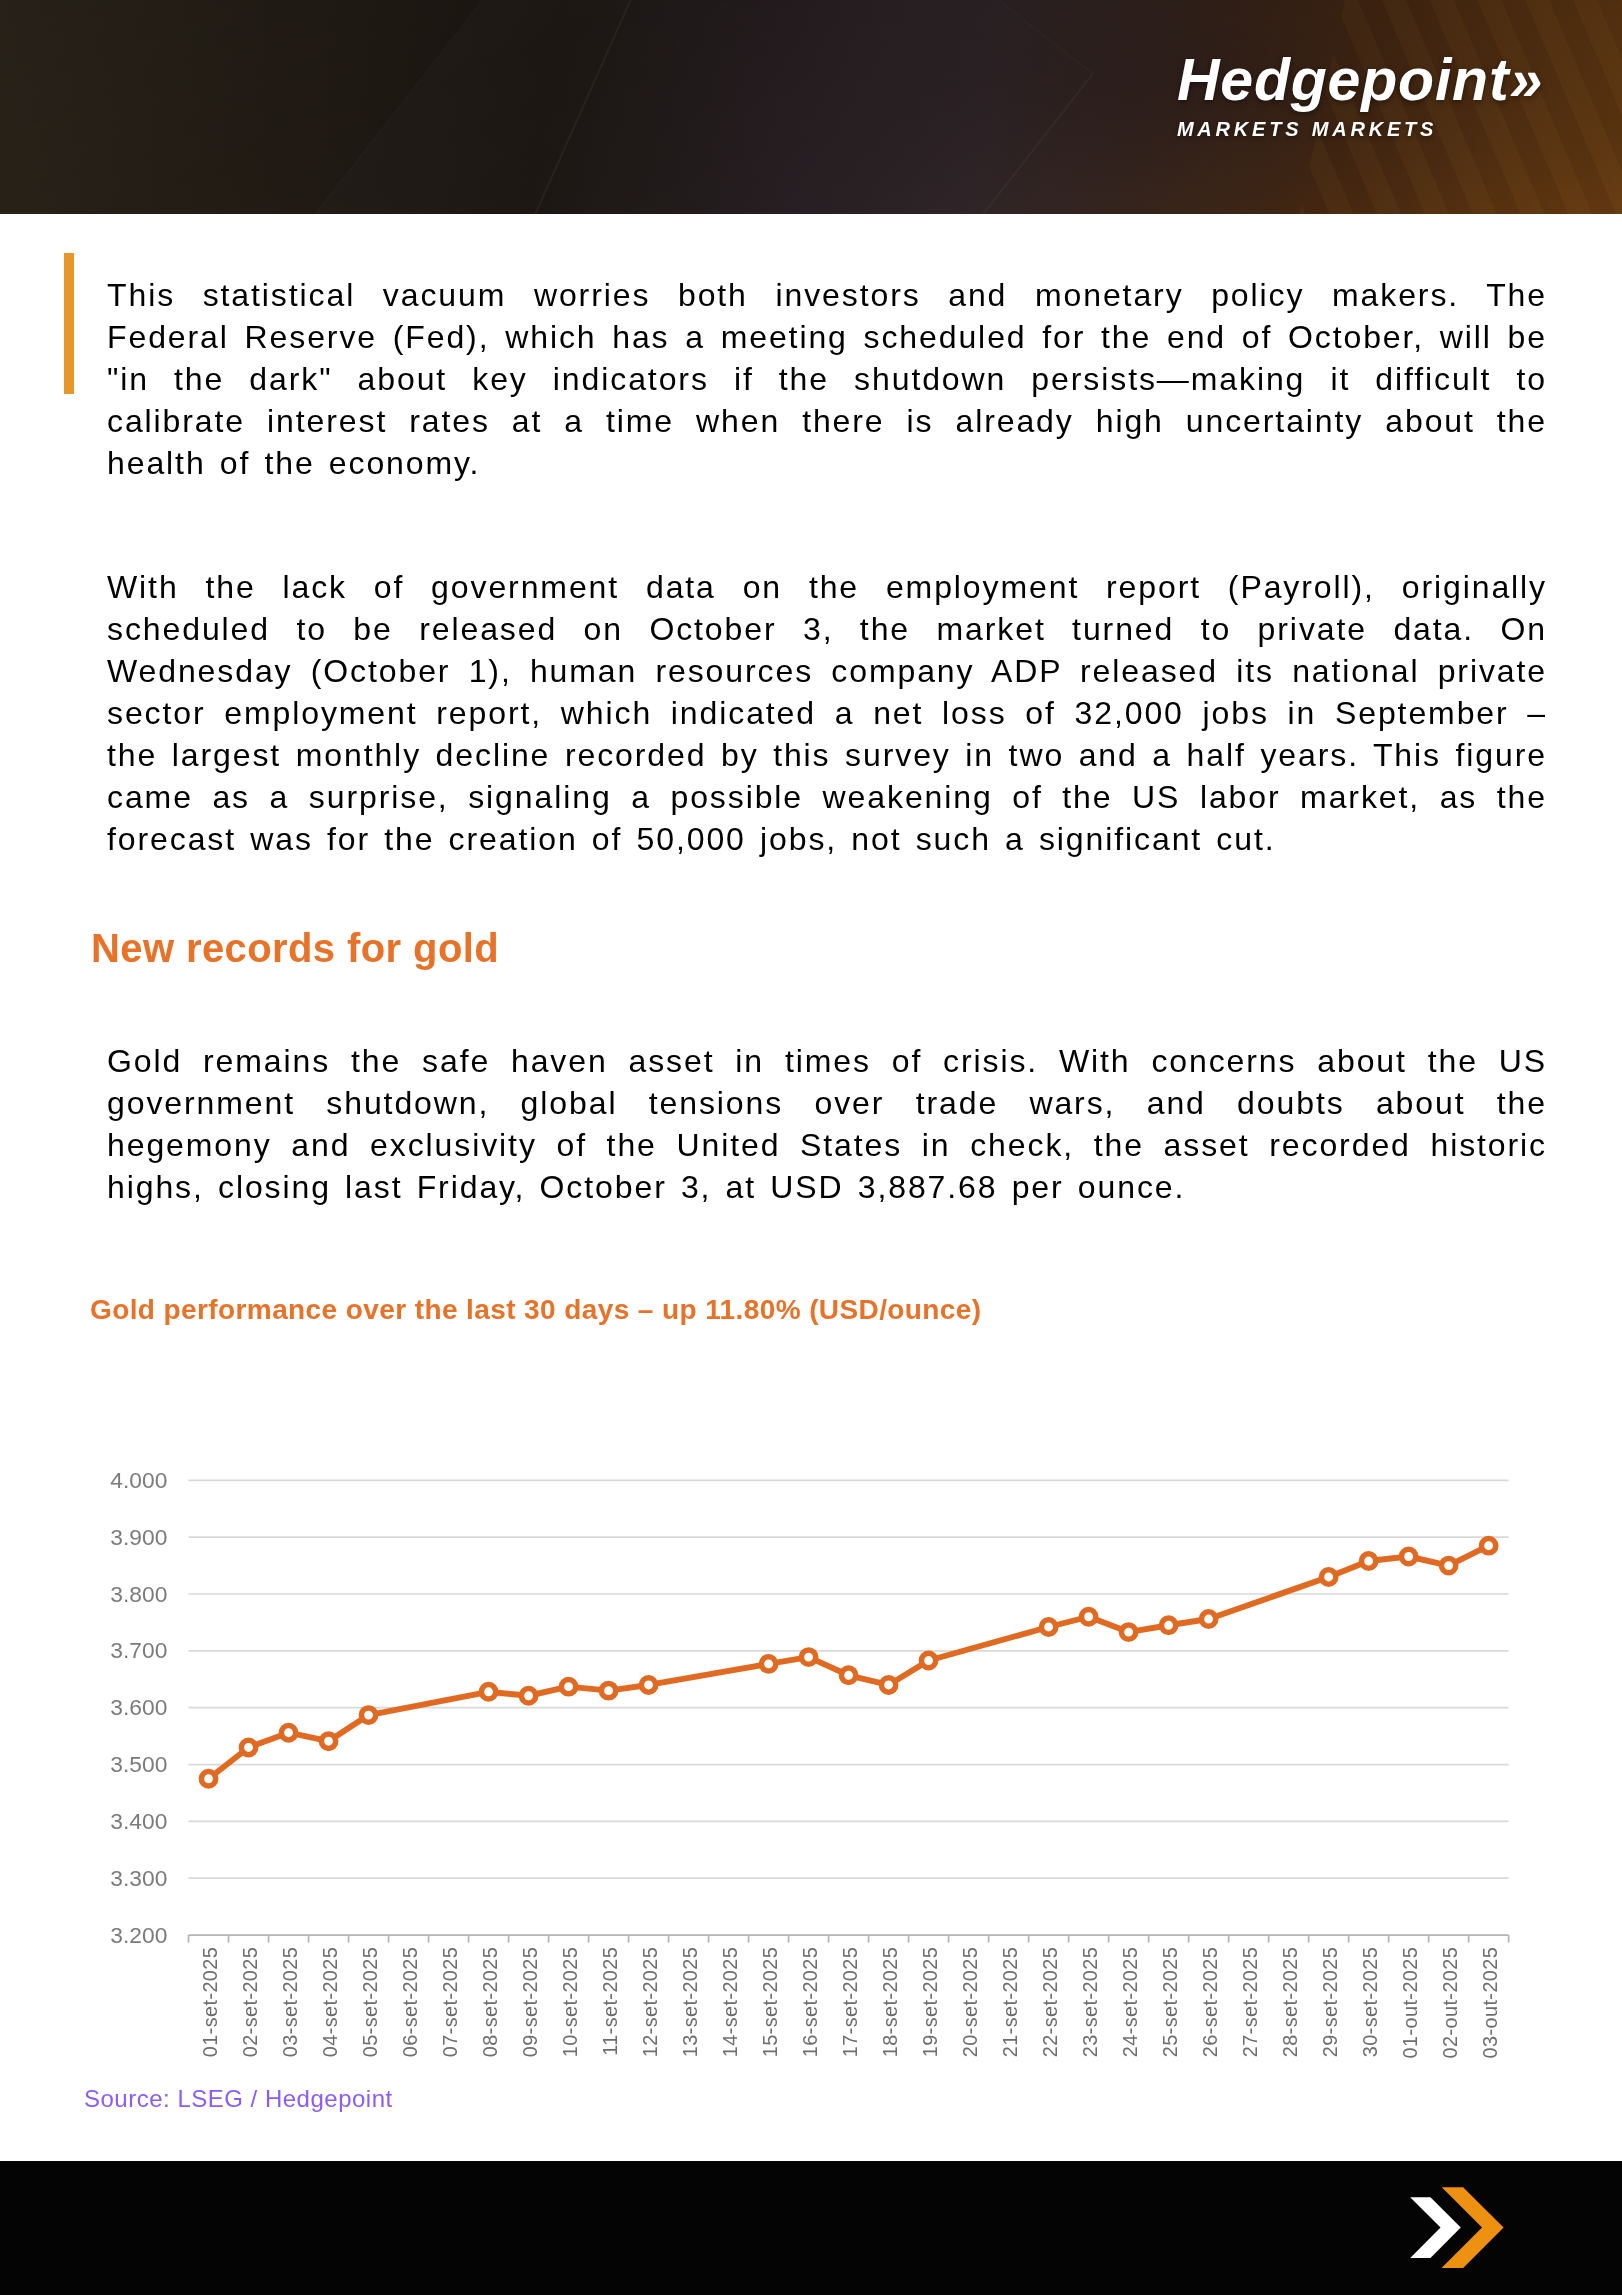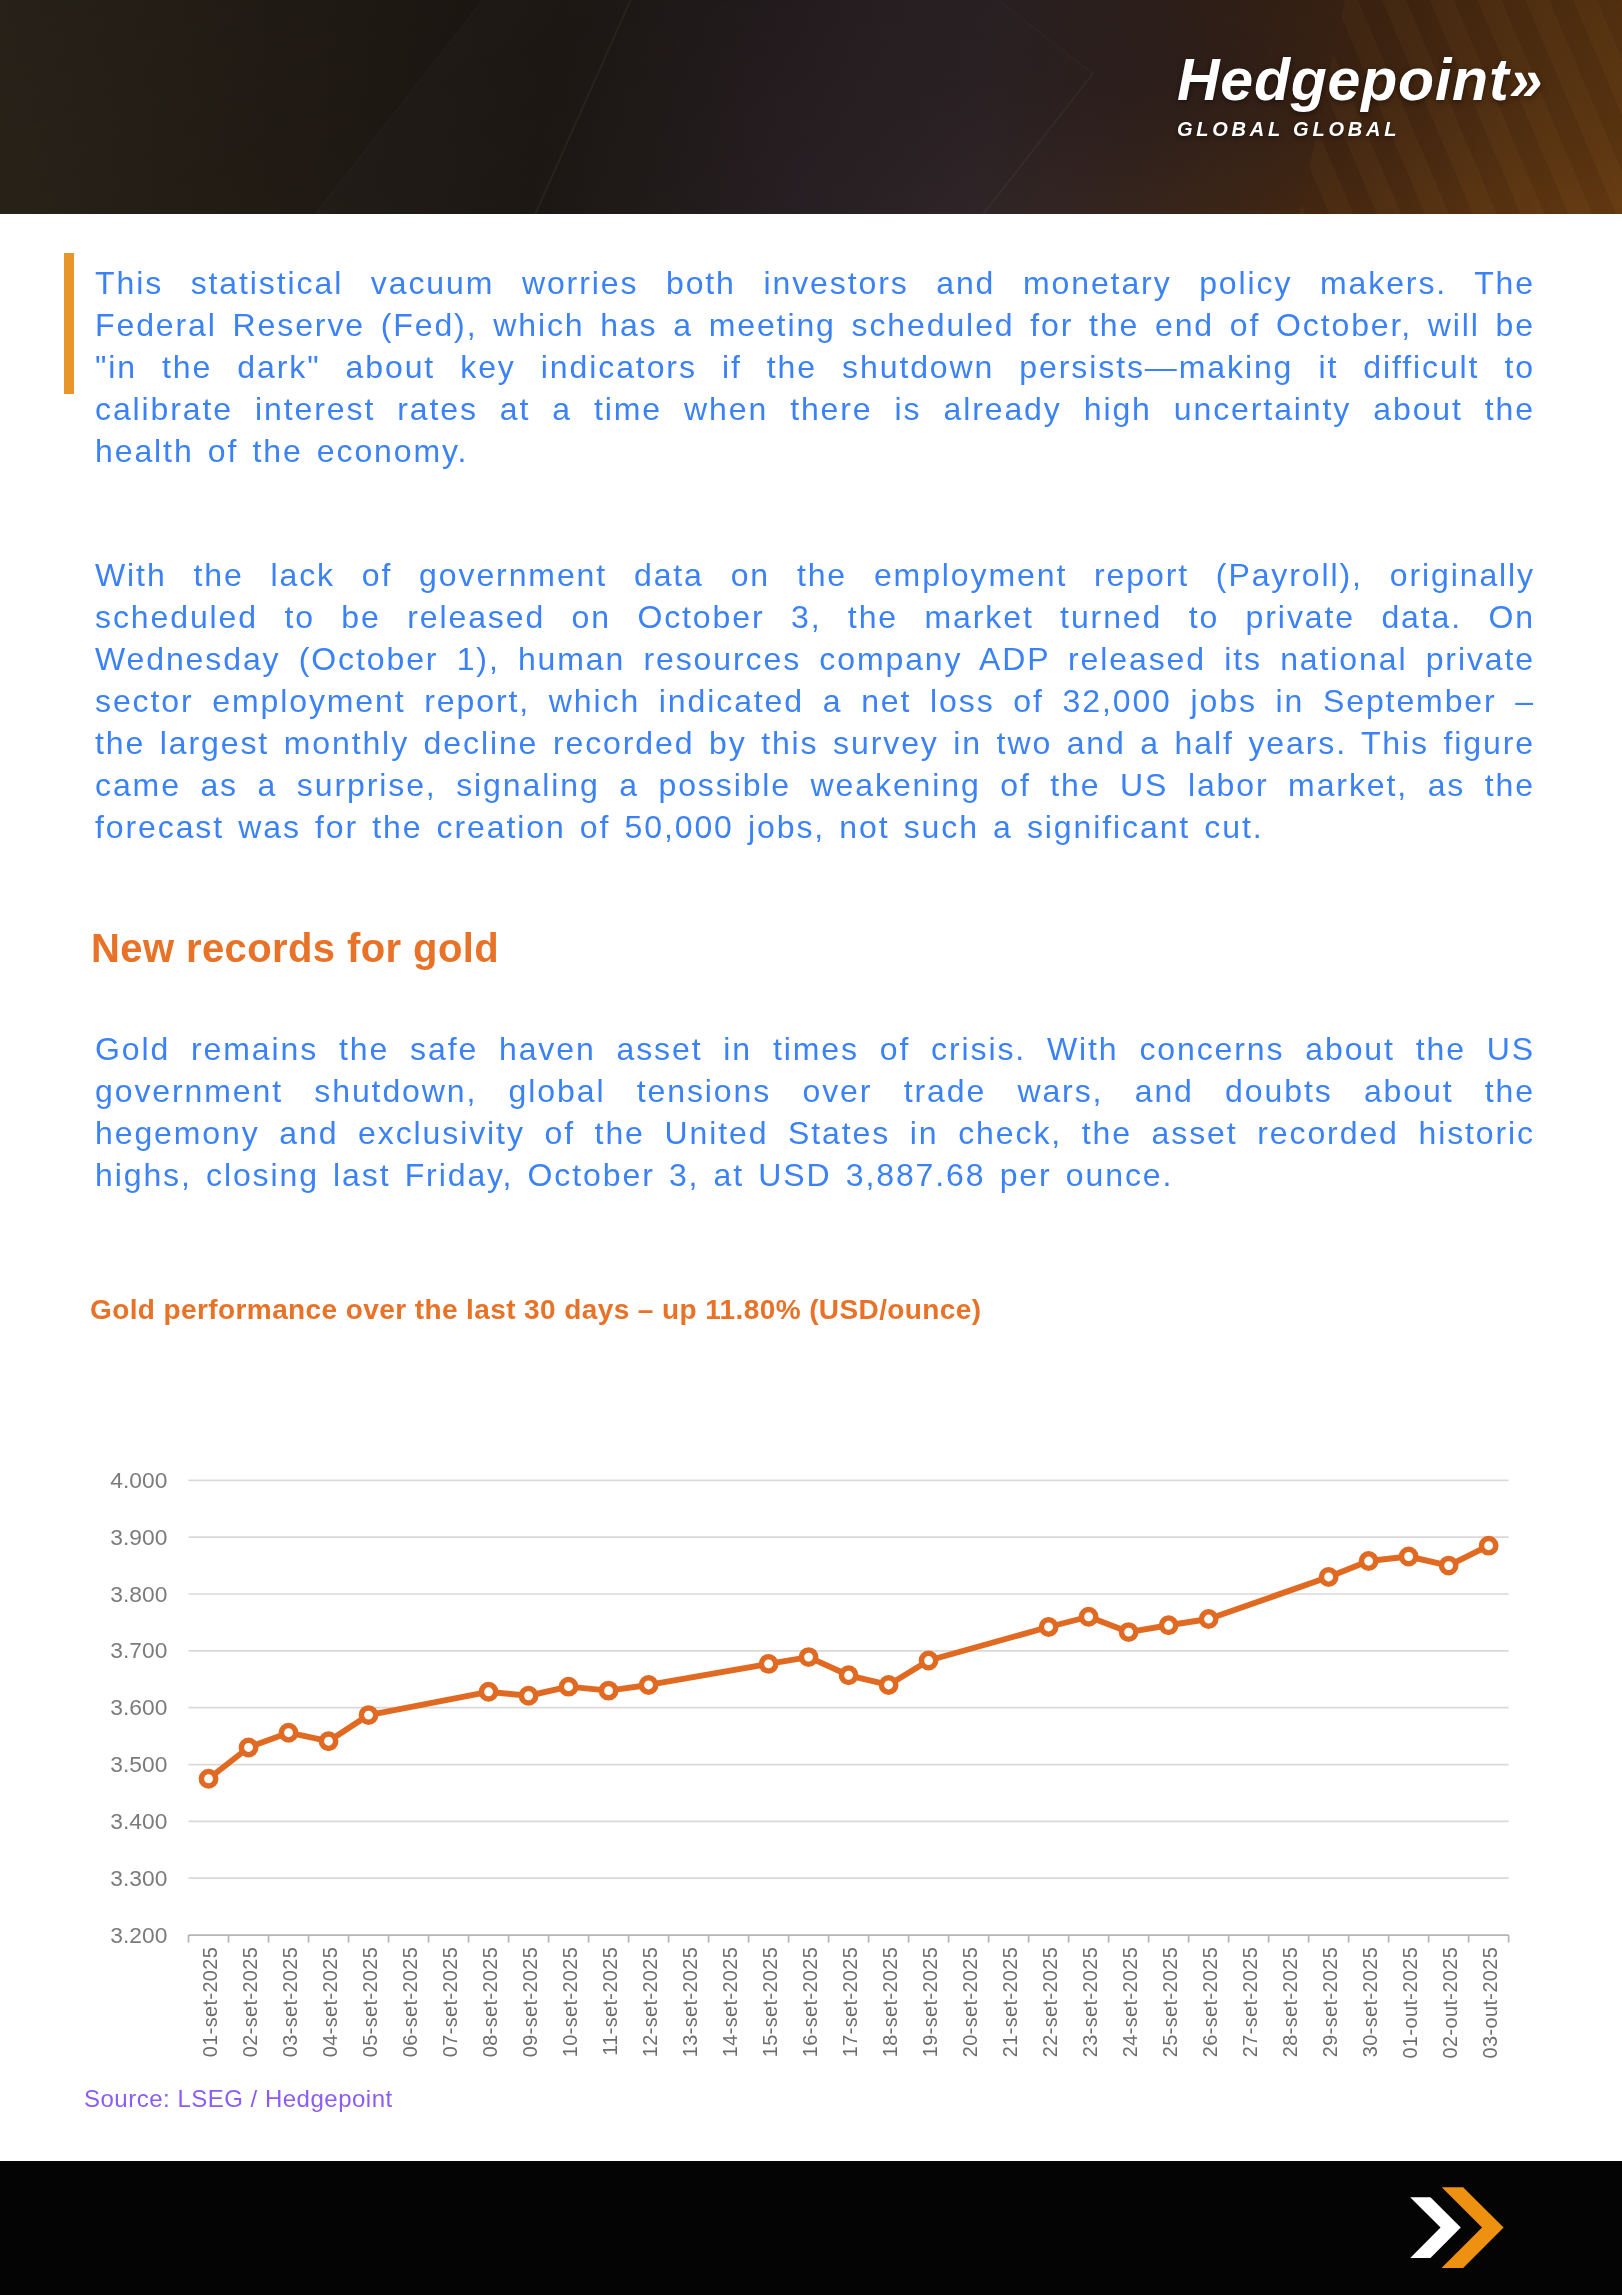--- a/index.html
+++ b/index.html
@@ -24,21 +24,21 @@
   .bill3{left:1318px;top:-68px;width:473px;height:439px;transform:rotate(12deg);
       background:repeating-linear-gradient(55deg,rgba(255,170,60,0.16) 0 22px,rgba(120,60,10,0.10) 22px 44px);}
   .logo{position:absolute;top:51px;right:79px;text-align:left;z-index:3;}
   .logo-main{font-size:59px;font-weight:700;color:#ffffff;letter-spacing:0.8px;line-height:1;
       text-shadow:0 1.7px 6.8px rgba(0,0,0,0.45);white-space:nowrap;}
   .logo-sub{margin-top:8.4px;font-size:20px;font-weight:700;color:#ffffff;letter-spacing:3.8px;
       text-shadow:0 1.7px 5px rgba(0,0,0,0.45);}
 
   
   .para{position:absolute;left:91px;width:1440px;font-size:32px;line-height:42px;
-        text-align:justify;letter-spacing:1.9px;word-spacing:3.4px;color:#3b82f6;margin:4px;}
+        text-align:justify;letter-spacing:1.9px;word-spacing:3.4px;color:#000000;margin:16px;}
   .p1{top:258px;}
   .pullbar{position:absolute;left:64px;top:253px;width:10px;height:141px;}
   .p2{top:550px;}
   .h2{position:absolute;left:91px;top:926px;margin:0;font-size:40px;font-weight:700;letter-spacing:0.4px;}
   .p3{top:1024px;}
   .chart-title{position:absolute;left:90px;top:1281px;margin:0;width:1208px;
         font-size:28px;font-weight:700;line-height:57px;letter-spacing:0.4px;}
 
   
   .chart-wrap{position:absolute;left:0;top:1462px;width:1622px;height:625px;text-align:center;}
@@ -55,21 +55,21 @@
 
 <div class="page">
 
   <div class="header">
     <div class="bill bill1"></div>
     <div class="bill bill2"></div>
     <div class="bill bill3"></div>
     <div class="shade"></div>
     <div class="logo">
       <div class="logo-main"><span>Hedgepoint</span><span>»</span></div>
-      <div class="logo-sub">GLOBAL GLOBAL</div>
+      <div class="logo-sub">MARKETS MARKETS</div>
     </div>
   </div>
 
   <div class="pullbar" style="background: rgb(232, 150, 42);"></div>
   <p class="para p1">This statistical vacuum worries both investors and monetary policy makers. The Federal Reserve (Fed), which has a meeting scheduled for the end of October, will be "in the dark" about key indicators if the shutdown persists—making it difficult to calibrate interest rates at a time when there is already high uncertainty about the health of the economy.</p>
   <p class="para p2">With the lack of government data on the employment report (Payroll), originally scheduled to be released on October 3, the market turned to private data. On Wednesday (October 1), human resources company ADP released its national private sector employment report, which indicated a net loss of 32,000 jobs in September – the largest monthly decline recorded by this survey in two and a half years. This figure came as a surprise, signaling a possible weakening of the US labor market, as the forecast was for the creation of 50,000 jobs, not such a significant cut.</p>
 
   <h2 class="h2" style="color: rgb(232, 115, 40);">New records for gold</h2>
   <p class="para p3">Gold remains the safe haven asset in times of crisis. With concerns about the US government shutdown, global tensions over trade wars, and doubts about the hegemony and exclusivity of the United States in check, the asset recorded historic highs, closing last Friday, October 3, at USD 3,887.68 per ounce.</p>
 

